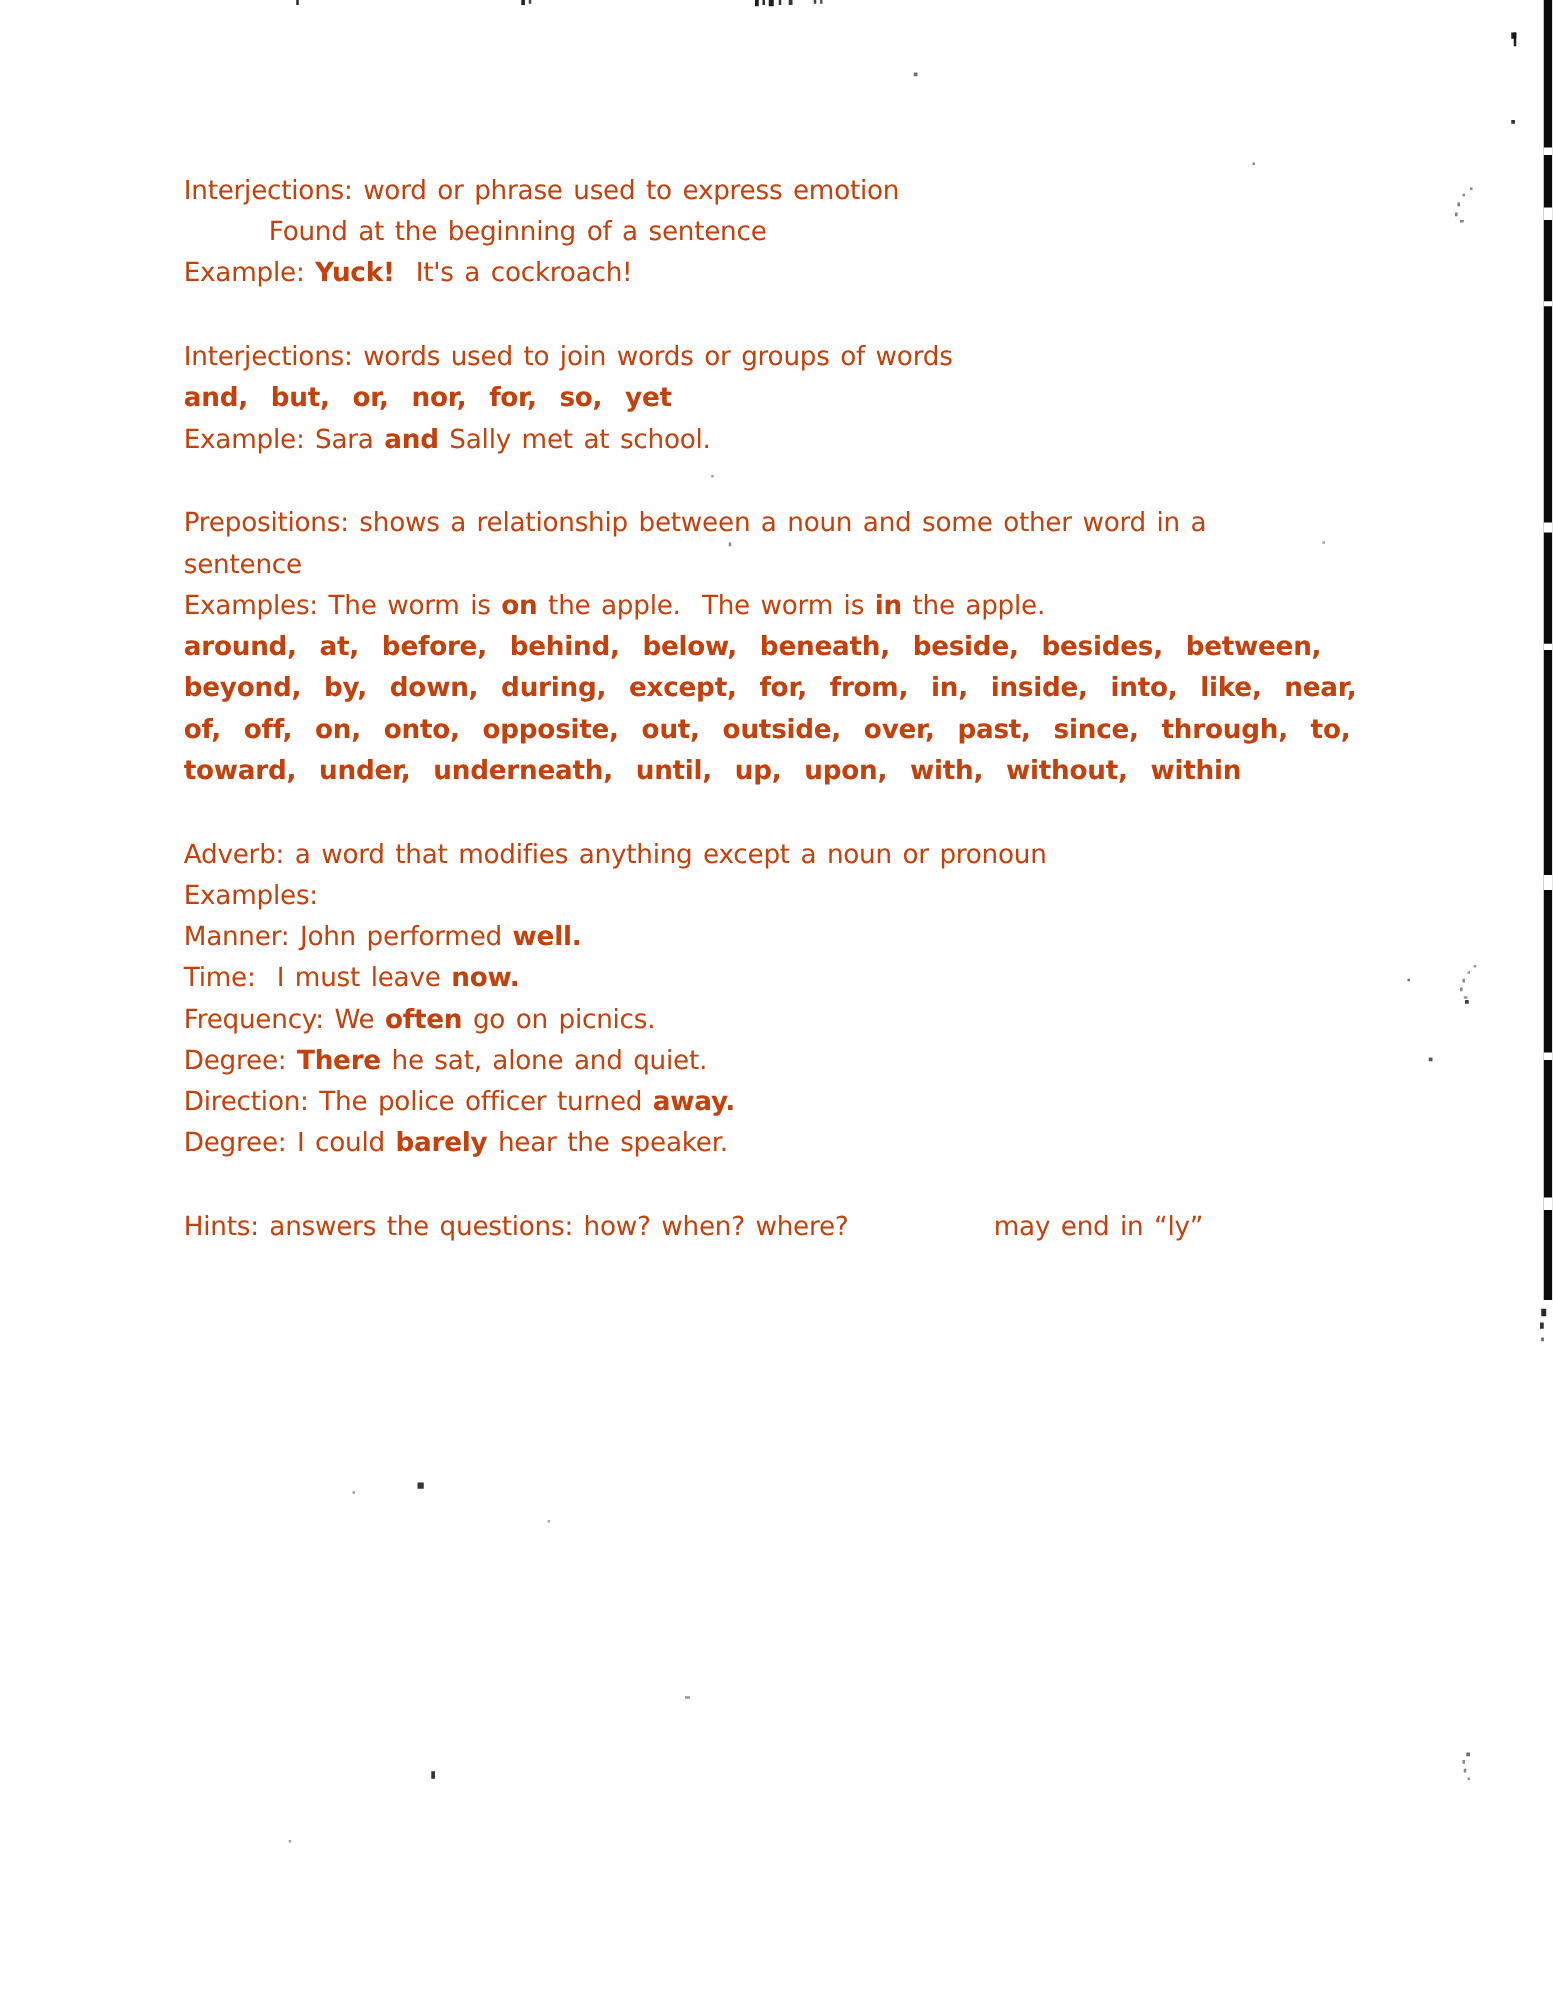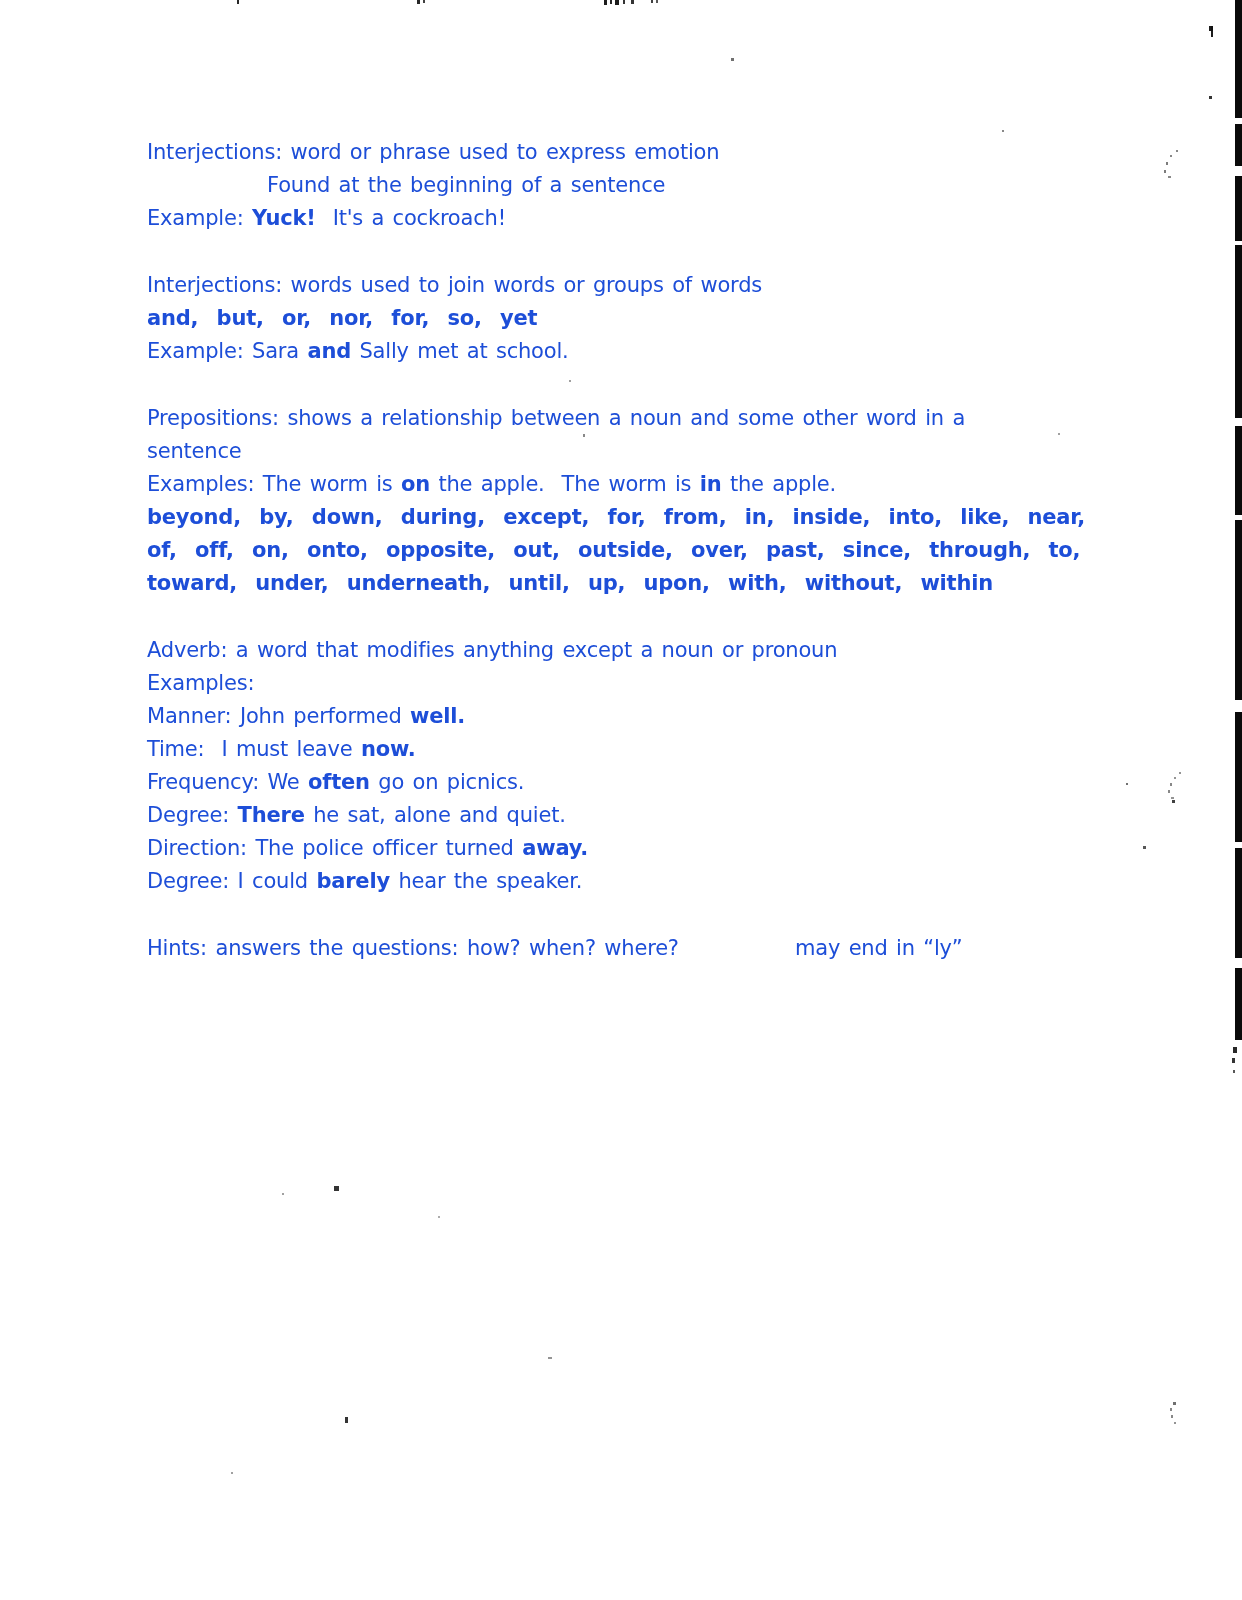--- a/index.html
+++ b/index.html
@@ -7,40 +7,40 @@
     padding: 0;
     background: #ffffff;
   }
   .page {
     position: relative;
     width: 1242px;
     height: 1480px;
     background: #ffffff;
     overflow: hidden;
     font-family: "DejaVu Sans", "Liberation Sans", sans-serif;
-    color: #1d4ed8;
+    color: #c2410c;
   }
   .doc-body {
     position: absolute;
     left: 147px;
     top: 136px;
     width: 1010px;
   }
   .section { margin-bottom: 34px; }
   .line {
     position: relative;
     font-size: 21px;
     line-height: 33px;
     letter-spacing: -0.2px;
     word-spacing: 2px;
     white-space: nowrap;
   }
   .ind0 { margin-left: 0; }
   .ind1 { }
-  .ind2 { margin-left: 120px; }
+  .ind2 { margin-left: 68px; }
   .b { font-weight: 700; }
   .col2 {
     position: absolute;
     left: 648px;
     top: 0;
     white-space: nowrap;
   }
   
   .artifact {
     position: absolute;
@@ -67,20 +67,21 @@
       </div>
       <div class="section">
         <div class="line ind0"><span>Interjections: words used to join words or groups of words</span></div>
         <div class="line ind1"><span class="b">and, &nbsp;but, &nbsp;or, &nbsp;nor, &nbsp;for, &nbsp;so, &nbsp;yet</span></div>
         <div class="line ind1"><span>Example: Sara </span><span class="b">and</span><span> Sally met at school.</span></div>
       </div>
       <div class="section">
         <div class="line ind0"><span>Prepositions: shows a relationship between a noun and some other word in a</span></div>
         <div class="line ind0"><span>sentence</span></div>
         <div class="line ind1"><span>Examples: The worm is </span><span class="b">on</span><span> the apple. &nbsp;The worm is </span><span class="b">in</span><span> the apple.</span></div>
+        <div class="line ind0"><span class="b">around, &nbsp;at, &nbsp;before, &nbsp;behind, &nbsp;below, &nbsp;beneath, &nbsp;beside, &nbsp;besides, &nbsp;between,</span></div>
         <div class="line ind0"><span class="b">beyond, &nbsp;by, &nbsp;down, &nbsp;during, &nbsp;except, &nbsp;for, &nbsp;from, &nbsp;in, &nbsp;inside, &nbsp;into, &nbsp;like, &nbsp;near,</span></div>
         <div class="line ind0"><span class="b">of, &nbsp;off, &nbsp;on, &nbsp;onto, &nbsp;opposite, &nbsp;out, &nbsp;outside, &nbsp;over, &nbsp;past, &nbsp;since, &nbsp;through, &nbsp;to,</span></div>
         <div class="line ind0"><span class="b">toward, &nbsp;under, &nbsp;underneath, &nbsp;until, &nbsp;up, &nbsp;upon, &nbsp;with, &nbsp;without, &nbsp;within</span></div>
       </div>
       <div class="section">
         <div class="line ind0"><span>Adverb: a word that modifies anything except a noun or pronoun</span></div>
         <div class="line ind1"><span>Examples:</span></div>
         <div class="line ind1"><span>Manner: John performed </span><span class="b">well.</span></div>
         <div class="line ind1"><span>Time: &nbsp;I must leave </span><span class="b">now.</span></div>
         <div class="line ind1"><span>Frequency: We </span><span class="b">often</span><span> go on picnics.</span></div>

